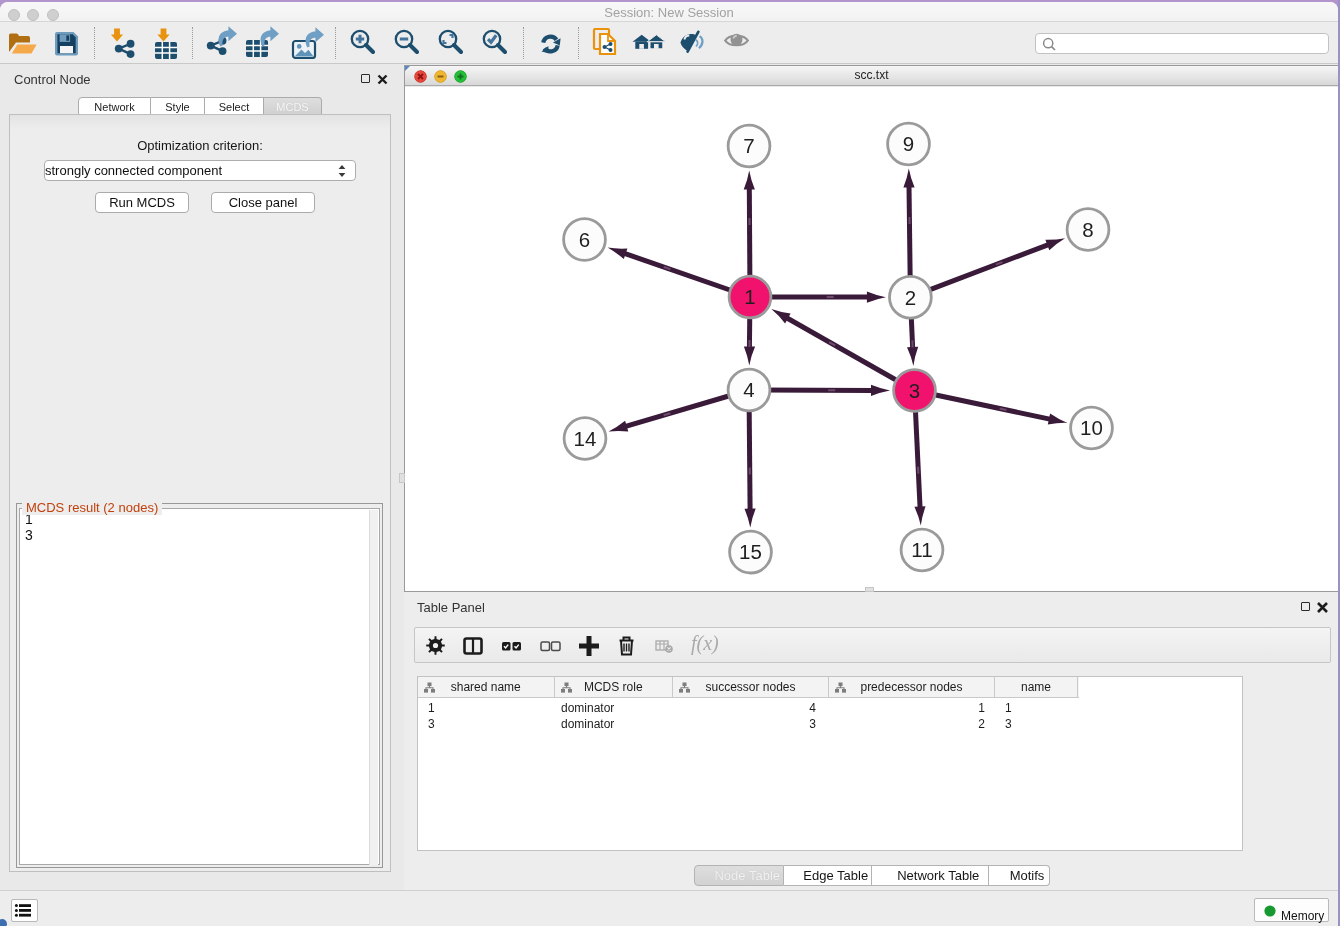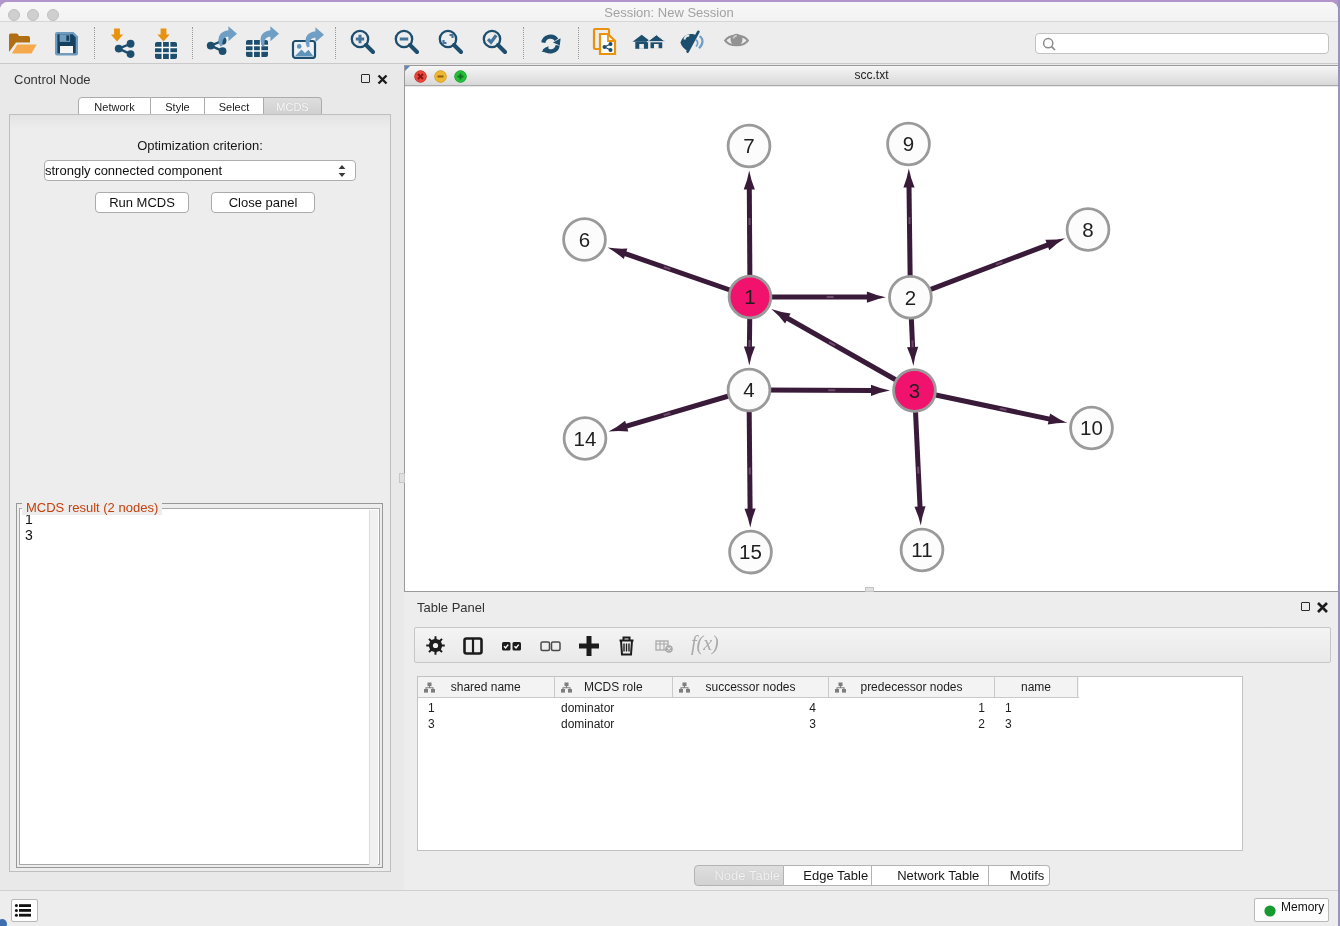--- a/index.html
+++ b/index.html
@@ -415,18 +415,18 @@
             <circle cx="4.4" cy="5.6" r="1.5"></circle>
             <circle cx="4.4" cy="10.4" r="1.5"></circle>
             <circle cx="4.4" cy="15.2" r="1.5"></circle>
           </g>
         </svg>
     </div>
     <div id="membtn">
       <svg style="position:absolute; left:9px; top:6px;" width="12" height="12">
           <circle cx="6" cy="6" r="5.6" fill="#169a30"></circle>
         </svg>
-      <span style="position:absolute; left:26px; top:1px;">Memory</span>
+      <span style="position:absolute; left:26px; top:10px;">Memory</span>
     </div>
   </div>
 </div>
 <div style="position:absolute;left:-3px;top:919px;width:10px;height:10px;border-radius:50%;background:#3c6eb0;"></div>
 <div id="redge"></div>
 
 </body></html>

